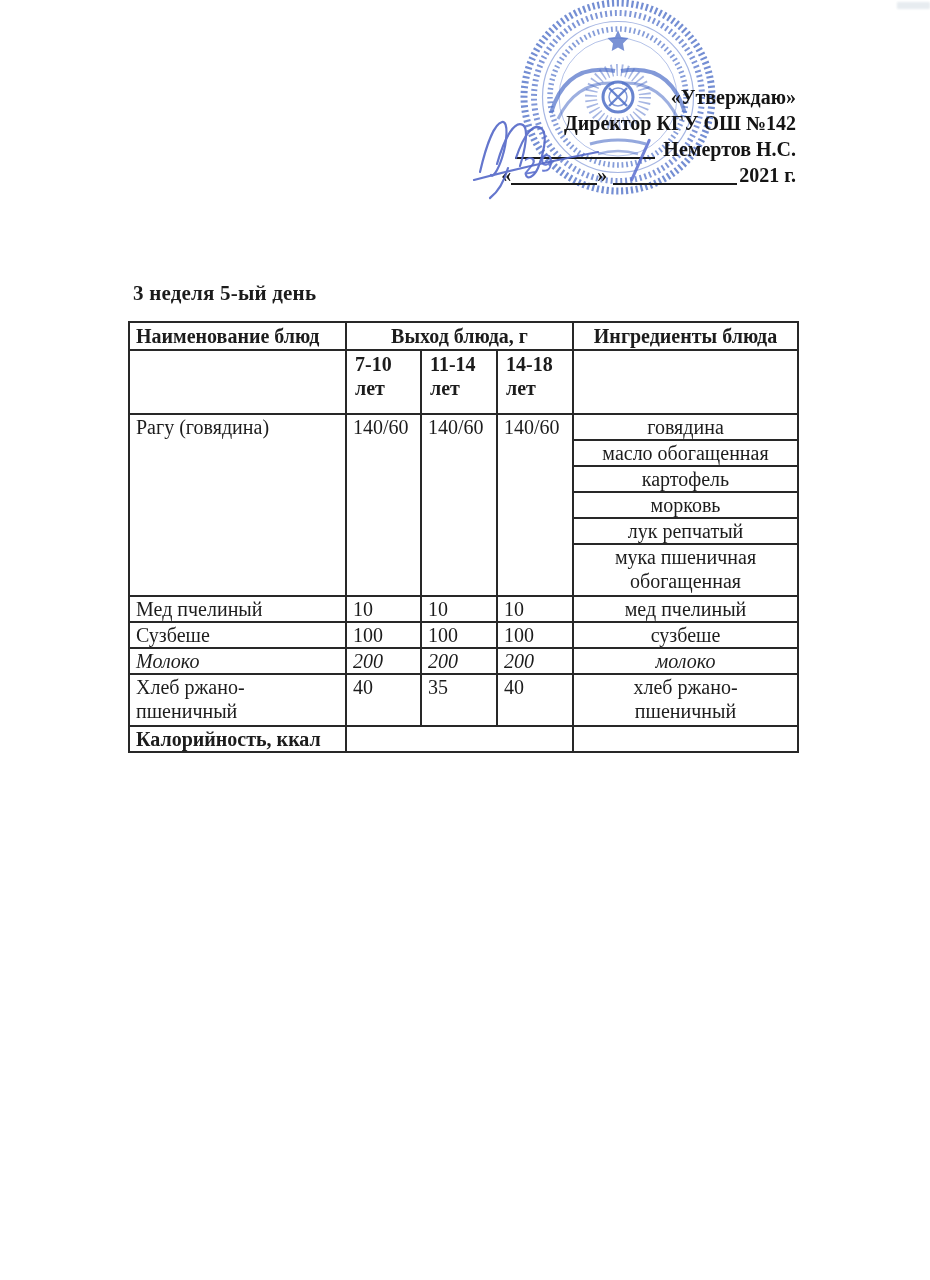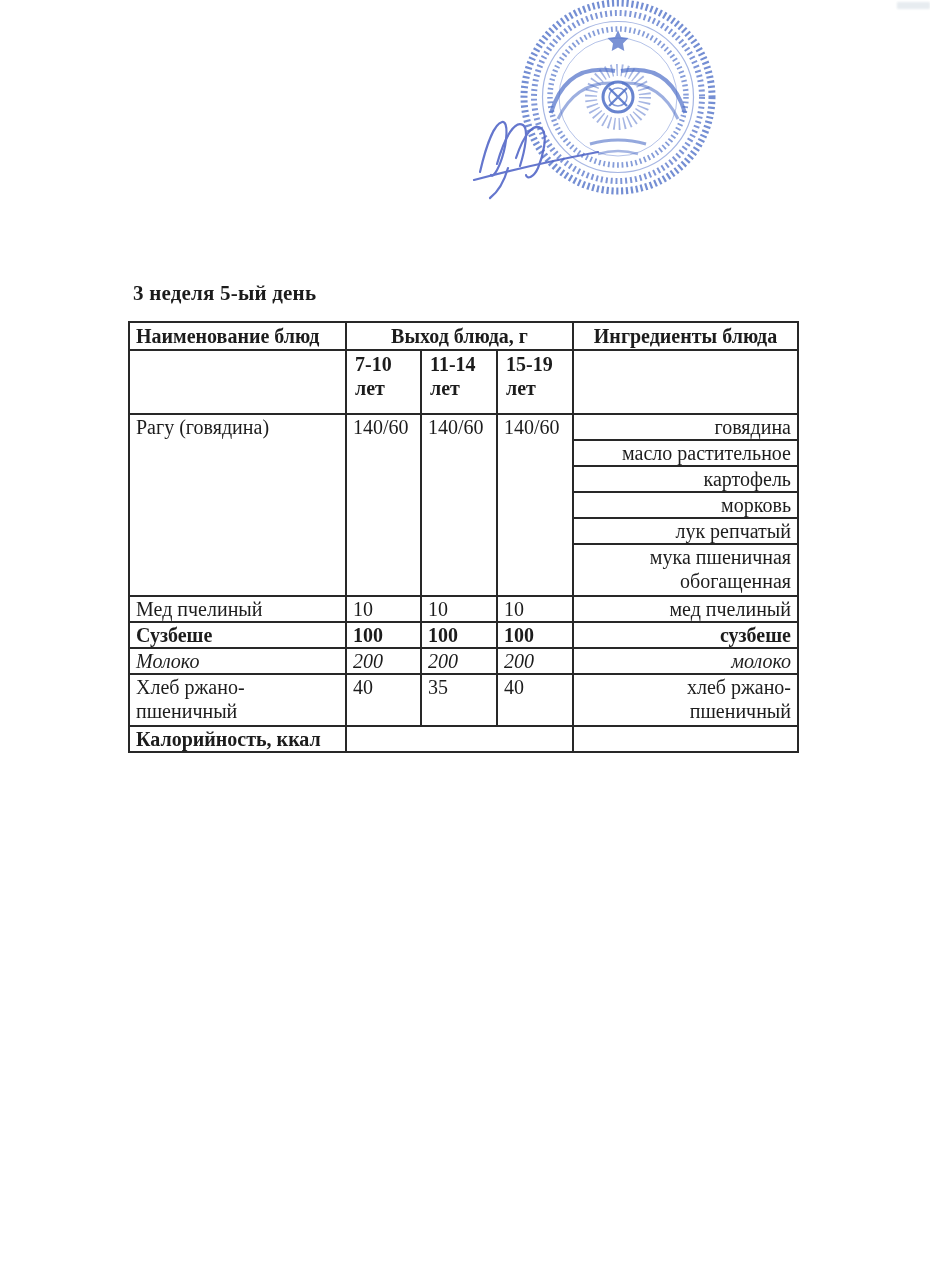--- a/index.html
+++ b/index.html
@@ -35,21 +35,21 @@
   table.menu { position:absolute; left:128px; top:321px; width:669px;
     border-collapse:collapse; table-layout:fixed; z-index:2; }
   table.menu td { border:2px solid #282828; font-size:20px; line-height:24px;
     padding:0 6px; vertical-align:top; }
   tr.hrow1 td { font-weight:bold; text-align:center; vertical-align:middle; height:28px; }
   tr.hrow1 td.left { text-align:left; }
   tr.hrow2 td { font-weight:bold; height:64px; text-align:left; padding-left:8px;
     padding-top:1px; }
   td.dish { text-align:left; padding-top:1px; }
   td.val  { text-align:left; padding-top:1px; }
-  td.ing  { text-align:right; padding-top:1px; }
+  td.ing  { text-align:center; padding-top:1px; }
   .wrap-d { display:inline-block; max-width:176px; }
   .wrap-i { display:inline-block; max-width:182px; }
   tr.calrow td { height:23px; }
   td.cal-label { font-weight:bold;margin-left:8px; }
 </style>
 </head>
 <body>
 
 <div class="page">
 
@@ -83,20 +83,26 @@
   <svg class="signature" viewBox="0 0 175 90" aria-hidden="true">
     <g stroke="#5468c8" stroke-width="2.2" fill="none" stroke-linecap="round" opacity="0.9">
       <path d="M14,60 C20,34 28,12 36,10 C43,9 41,30 36,46 C32,58 27,66 25,63"></path>
       <path d="M31,52 C39,24 49,8 57,13 C63,17 59,38 54,54"></path>
       <path d="M50,46 C58,22 68,10 76,17 C82,23 77,44 72,56 C68,65 61,68 60,63"></path>
       <path d="M8,68 C45,58 90,48 132,40"></path>
       <path d="M42,56 C38,70 32,80 24,86"></path>
     </g>
   </svg>
 
+  <div class="approval">
+    <div>«Утверждаю»</div>
+    <div>Директор КГУ ОШ №142</div>
+    <div><span class="blank b-name"></span><span>Немертов Н.С.</span></div>
+    <div><span>«</span><span class="blank b-day"><span class="hand-day">29</span></span><span>»</span><span class="blank b-month"><span class="hand-slash"></span></span><span>2021 г.</span></div>
+  </div>
 
   <div class="heading">3 неделя 5-ый день</div>
 
   <table class="menu">
     <colgroup>
       <col style="width:217px">
         <col style="width:75px">
         <col style="width:76px">
         <col style="width:76px">
         <col style="width:225px">
@@ -104,55 +110,55 @@
     <tbody>
       <tr class="hrow1">
         <td class="left">Наименование блюд</td>
         <td colspan="3">Выход блюда, г</td>
         <td>Ингредиенты блюда</td>
       </tr>
       <tr class="hrow2">
         <td></td>
         <td>7-10 лет</td>
         <td>11-14 лет</td>
-        <td>15-19 лет</td>
+        <td>14-18 лет</td>
         <td></td>
       </tr>
     </tbody>
     <tbody id="menu-body">
         <tr style="height: 25px;">
           <td class="dish" rowspan="6"><span class="wrap-d">Рагу (говядина)</span></td>
           <td class="val" rowspan="6">140/60</td>
           <td class="val" rowspan="6">140/60</td>
           <td class="val" rowspan="6">140/60</td>
           <td class="ing"><span class="wrap-i">говядина</span></td>
         </tr>
         <tr style="height: 25px;">
-          <td class="ing"><span class="wrap-i">масло растительное</span></td>
+          <td class="ing"><span class="wrap-i">масло обогащенная</span></td>
         </tr>
         <tr style="height: 26px;">
           <td class="ing"><span class="wrap-i">картофель</span></td>
         </tr>
         <tr style="height: 25px;">
           <td class="ing"><span class="wrap-i">морковь</span></td>
         </tr>
         <tr style="height: 25px;">
           <td class="ing"><span class="wrap-i">лук репчатый</span></td>
         </tr>
         <tr style="height: 52px;">
           <td class="ing"><span class="wrap-i">мука пшеничная обогащенная</span></td>
         </tr>
         <tr style="height: 23px;">
           <td class="dish" rowspan="1"><span class="wrap-d">Мед пчелиный</span></td>
           <td class="val" rowspan="1">10</td>
           <td class="val" rowspan="1">10</td>
           <td class="val" rowspan="1">10</td>
           <td class="ing"><span class="wrap-i">мед пчелиный</span></td>
         </tr>
-        <tr style="height: 25px; font-weight: bold;">
+        <tr style="height: 25px;">
           <td class="dish" rowspan="1"><span class="wrap-d">Сузбеше</span></td>
           <td class="val" rowspan="1">100</td>
           <td class="val" rowspan="1">100</td>
           <td class="val" rowspan="1">100</td>
           <td class="ing"><span class="wrap-i">сузбеше</span></td>
         </tr>
         <tr style="height: 25px; font-style: italic;">
           <td class="dish" rowspan="1"><span class="wrap-d">Молоко</span></td>
           <td class="val" rowspan="1">200</td>
           <td class="val" rowspan="1">200</td>

